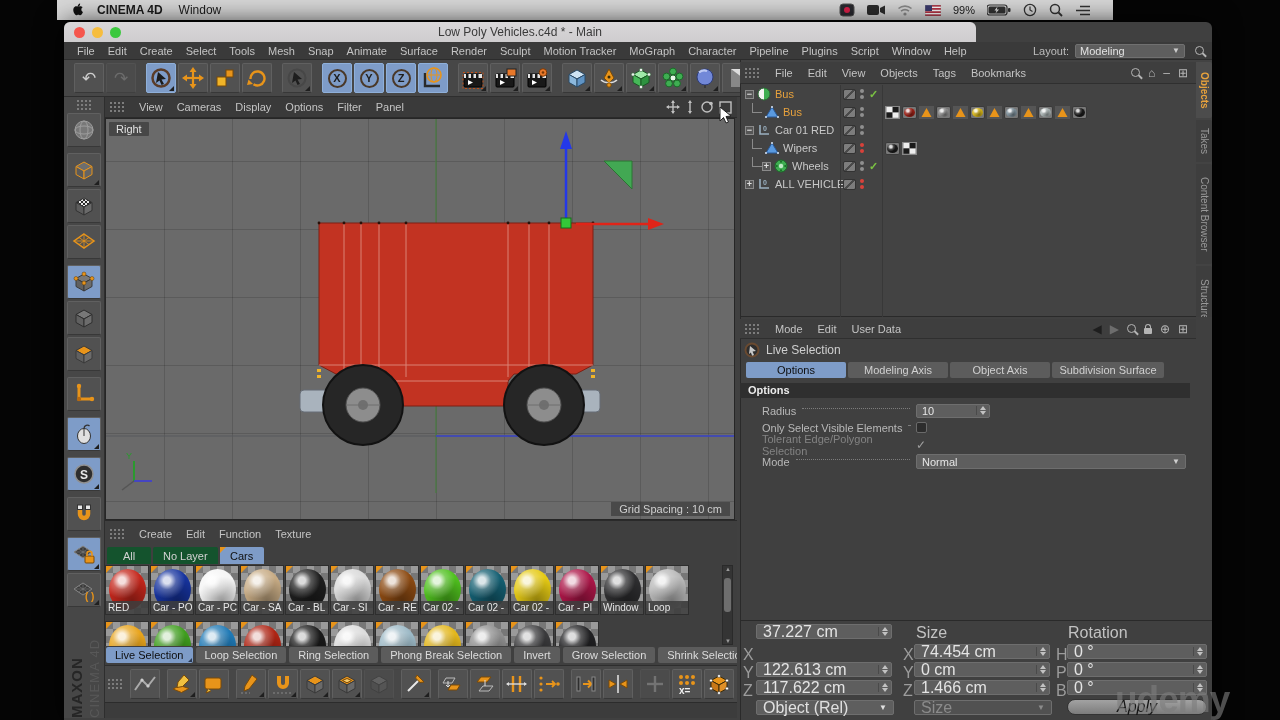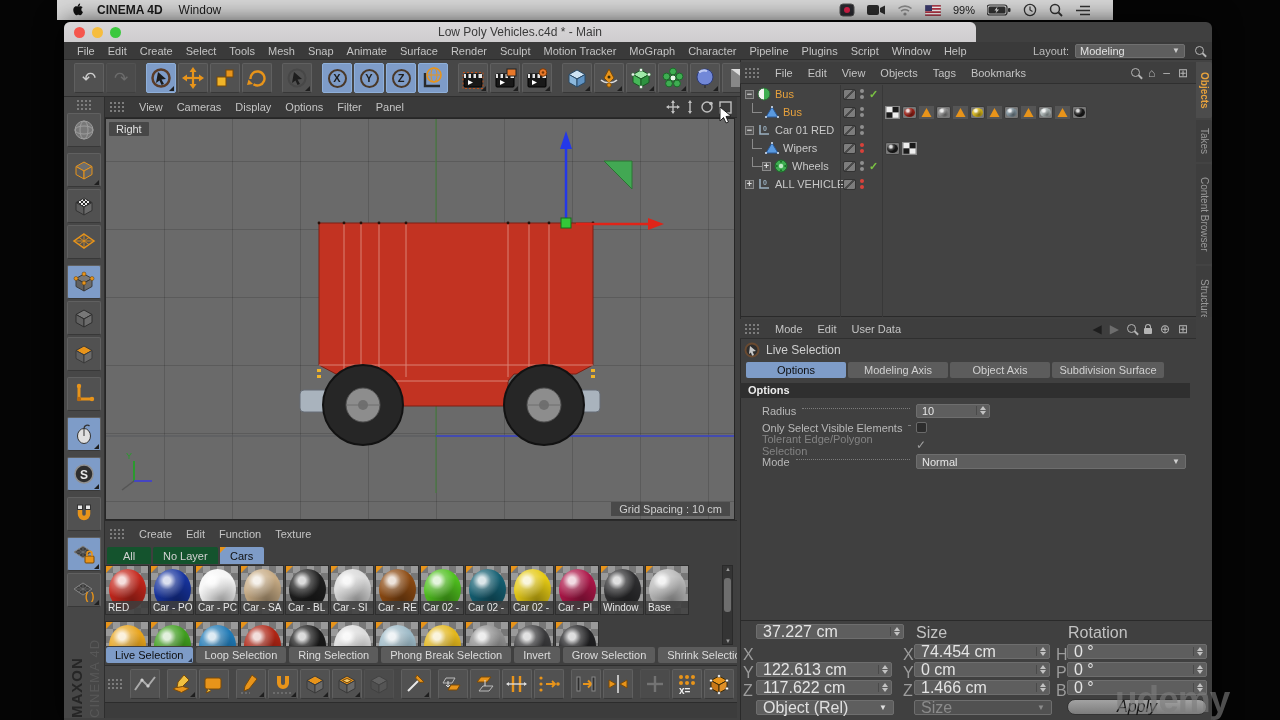--- a/index.html
+++ b/index.html
@@ -805,21 +805,21 @@
         <div class="swatch">
           <span class="sphere" style="background:radial-gradient(circle at 35% 28%, rgba(255,255,255,.85) 0 9%, rgba(255,255,255,.28) 24%, rgba(0,0,0,0) 48%), radial-gradient(circle at 62% 78%, rgba(0,0,0,.38), rgba(0,0,0,0) 62%), #ad1648"></span>
           <span class="slabel">Car - Pl</span>
         </div>
         <div class="swatch">
           <span class="sphere" style="background:radial-gradient(circle at 35% 28%, rgba(255,255,255,.85) 0 9%, rgba(255,255,255,.28) 24%, rgba(0,0,0,0) 48%), radial-gradient(circle at 62% 78%, rgba(0,0,0,.38), rgba(0,0,0,0) 62%), #2e2e30"></span>
           <span class="slabel">Window</span>
         </div>
         <div class="swatch">
           <span class="sphere" style="background:radial-gradient(circle at 35% 28%, rgba(255,255,255,.85) 0 9%, rgba(255,255,255,.28) 24%, rgba(0,0,0,0) 48%), radial-gradient(circle at 62% 78%, rgba(0,0,0,.38), rgba(0,0,0,0) 62%), #b9b9b9"></span>
-          <span class="slabel">Base</span>
+          <span class="slabel">Loop</span>
         </div>
       </div>
       <div class="mrow">
         <div class="swatch">
           <span class="sphere" style="background:radial-gradient(circle at 35% 28%, rgba(255,255,255,.85) 0 9%, rgba(255,255,255,.28) 24%, rgba(0,0,0,0) 48%), radial-gradient(circle at 62% 78%, rgba(0,0,0,.38), rgba(0,0,0,0) 62%), #e8a41c"></span>
         </div>
         <div class="swatch">
           <span class="sphere" style="background:radial-gradient(circle at 35% 28%, rgba(255,255,255,.85) 0 9%, rgba(255,255,255,.28) 24%, rgba(0,0,0,0) 48%), radial-gradient(circle at 62% 78%, rgba(0,0,0,.38), rgba(0,0,0,0) 62%), #3f9e1e"></span>
         </div>
         <div class="swatch">
@@ -1371,21 +1371,21 @@
         </span>
       </div>
     </div>
 
   <div class="coord-panel"></div>
   <div id="coord-content">
       <div class="coord-head" style="left: 765px;">Position</div>
       <div class="coord-head" style="left: 916px;">Size</div>
       <div class="coord-head" style="left: 1068px;">Rotation</div>
       <div class="caxis" style="left: 743px; top: 646px;">X</div>
-      <div class="cfield" style="left: 756px; top: 624px; width: 148px;">37.227 cm<span class="spin" style="margin-left:auto">
+      <div class="cfield" style="left: 756px; top: 624px; width: 136px;">37.227 cm<span class="spin" style="margin-left:auto">
           <i class="up"></i>
           <i class="dn"></i>
         </span></div>
       <div class="caxis" style="left: 743px; top: 664px;">Y</div>
       <div class="cfield" style="left: 756px; top: 662px; width: 136px;">122.613 cm<span class="spin" style="margin-left:auto">
           <i class="up"></i>
           <i class="dn"></i>
         </span></div>
       <div class="caxis" style="left: 743px; top: 682px;">Z</div>
       <div class="cfield" style="left: 756px; top: 680px; width: 136px;">117.622 cm<span class="spin" style="margin-left:auto">

